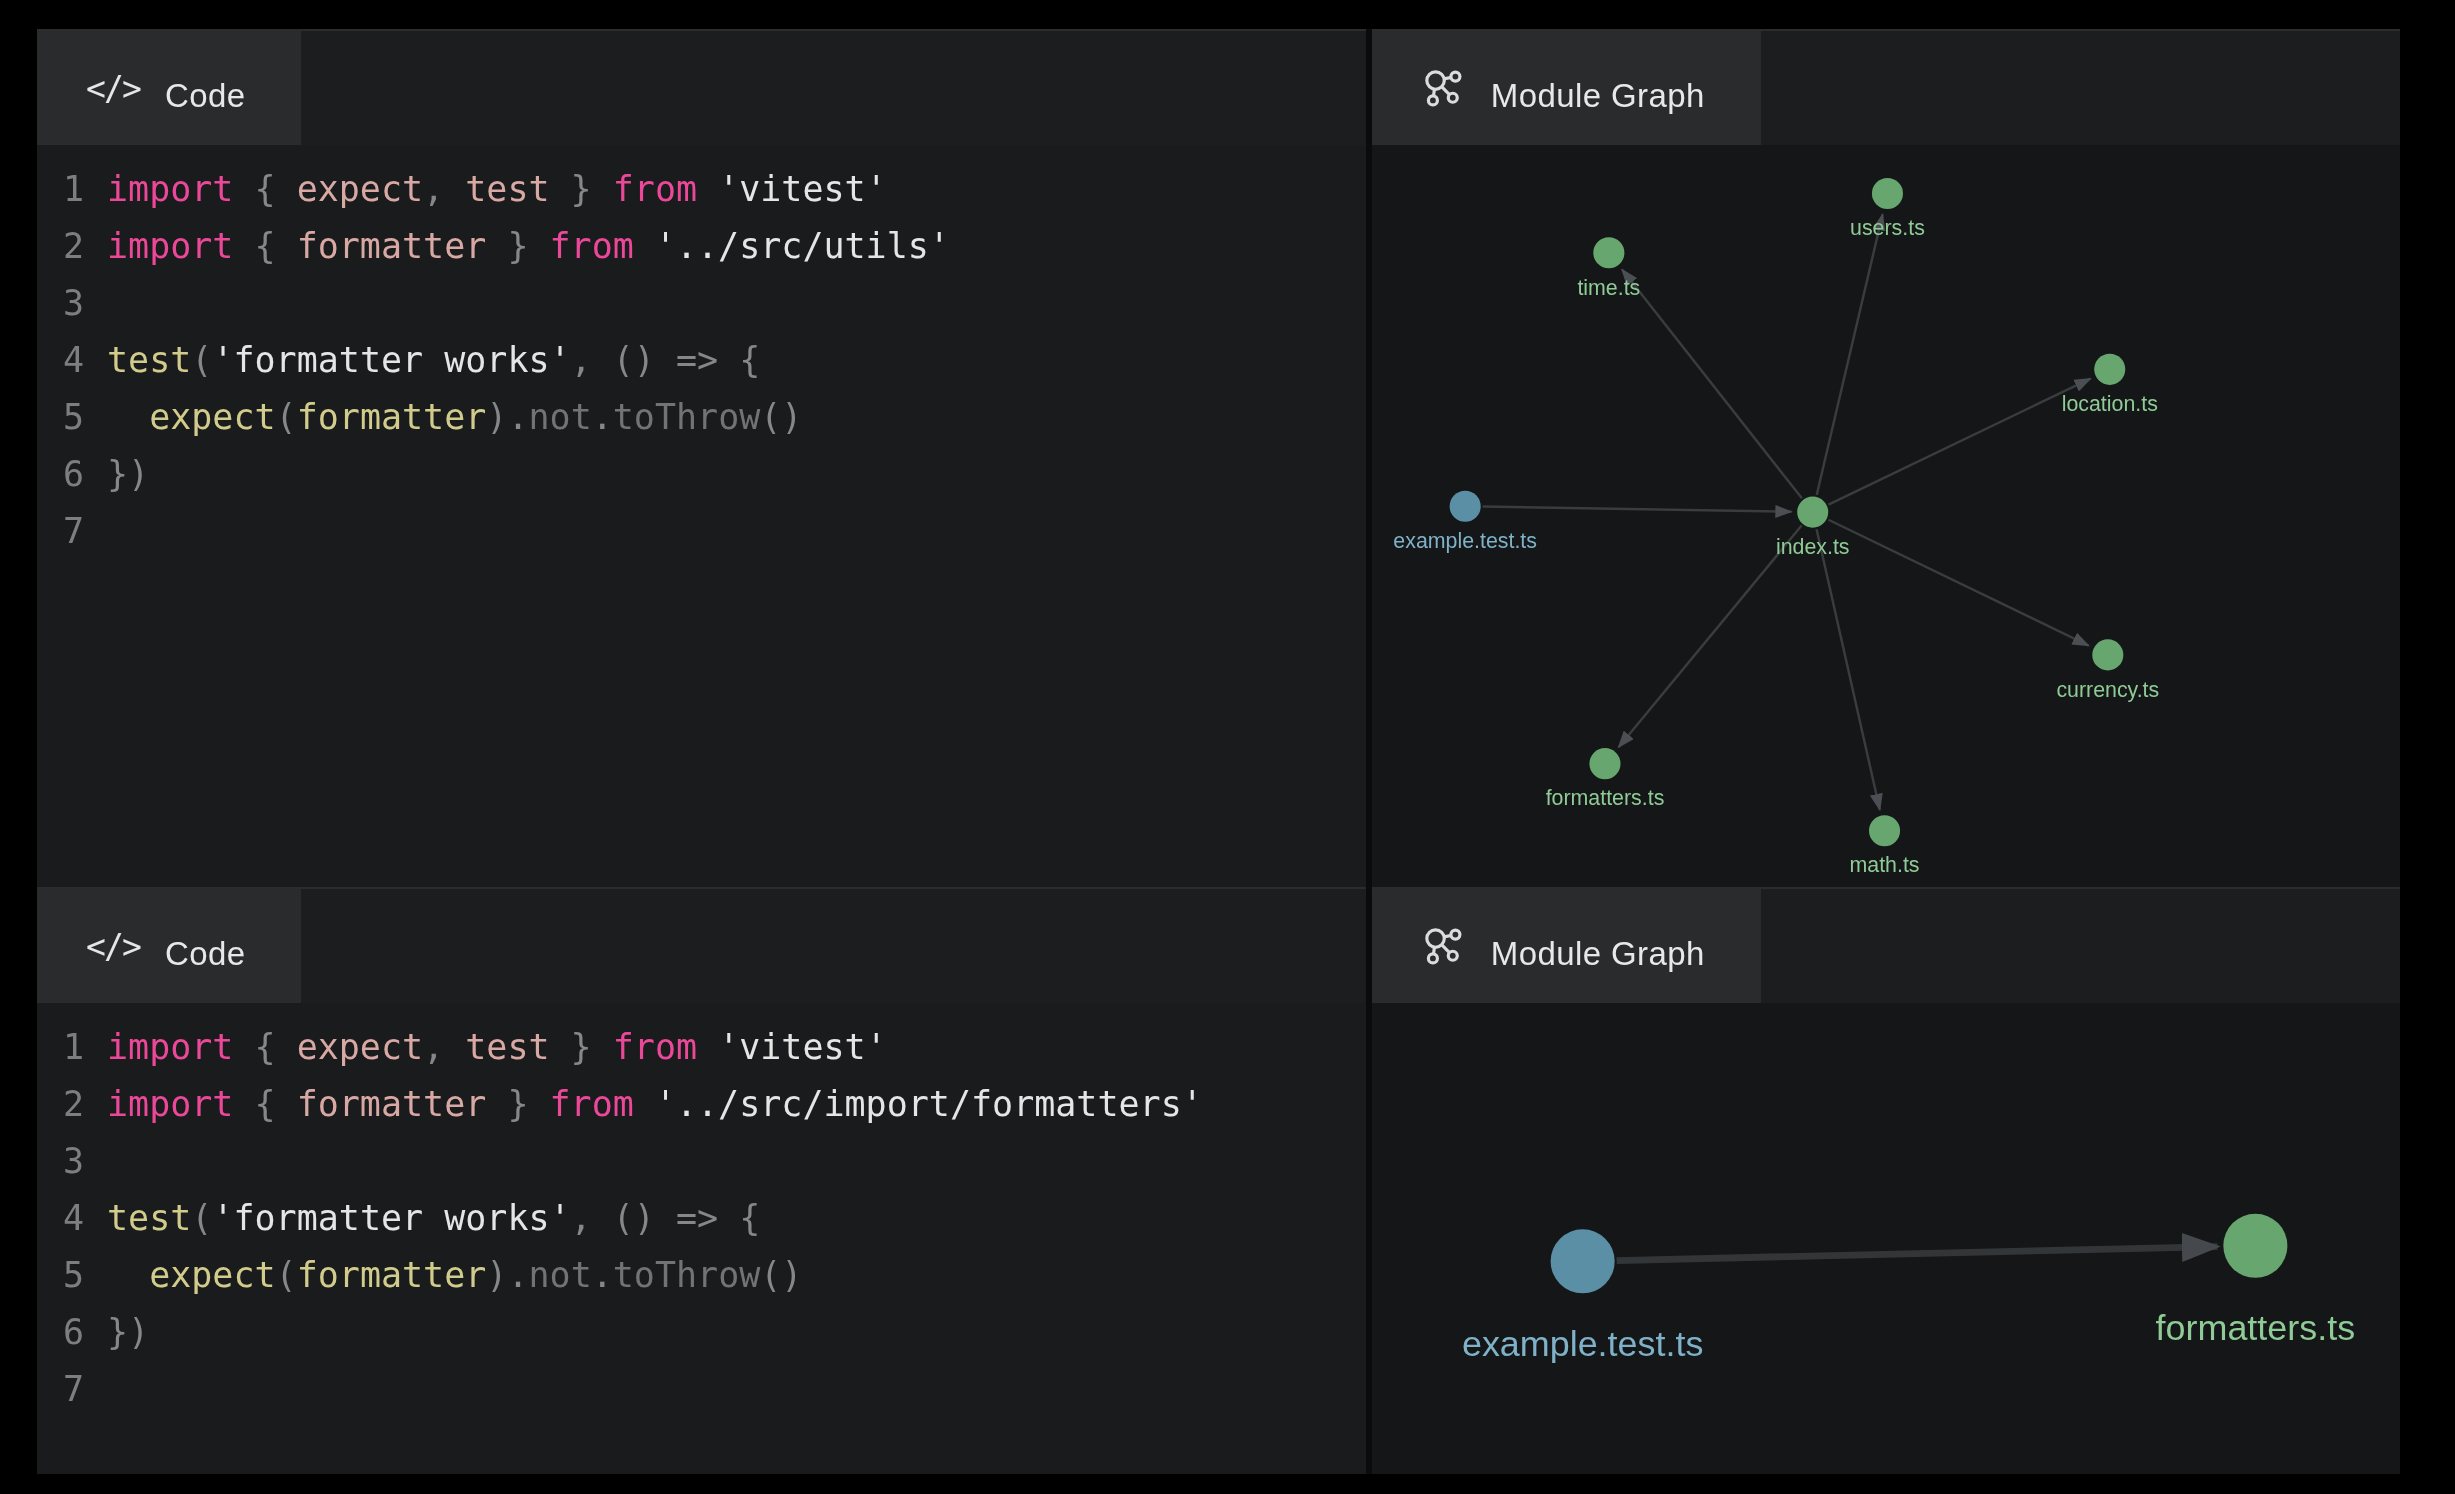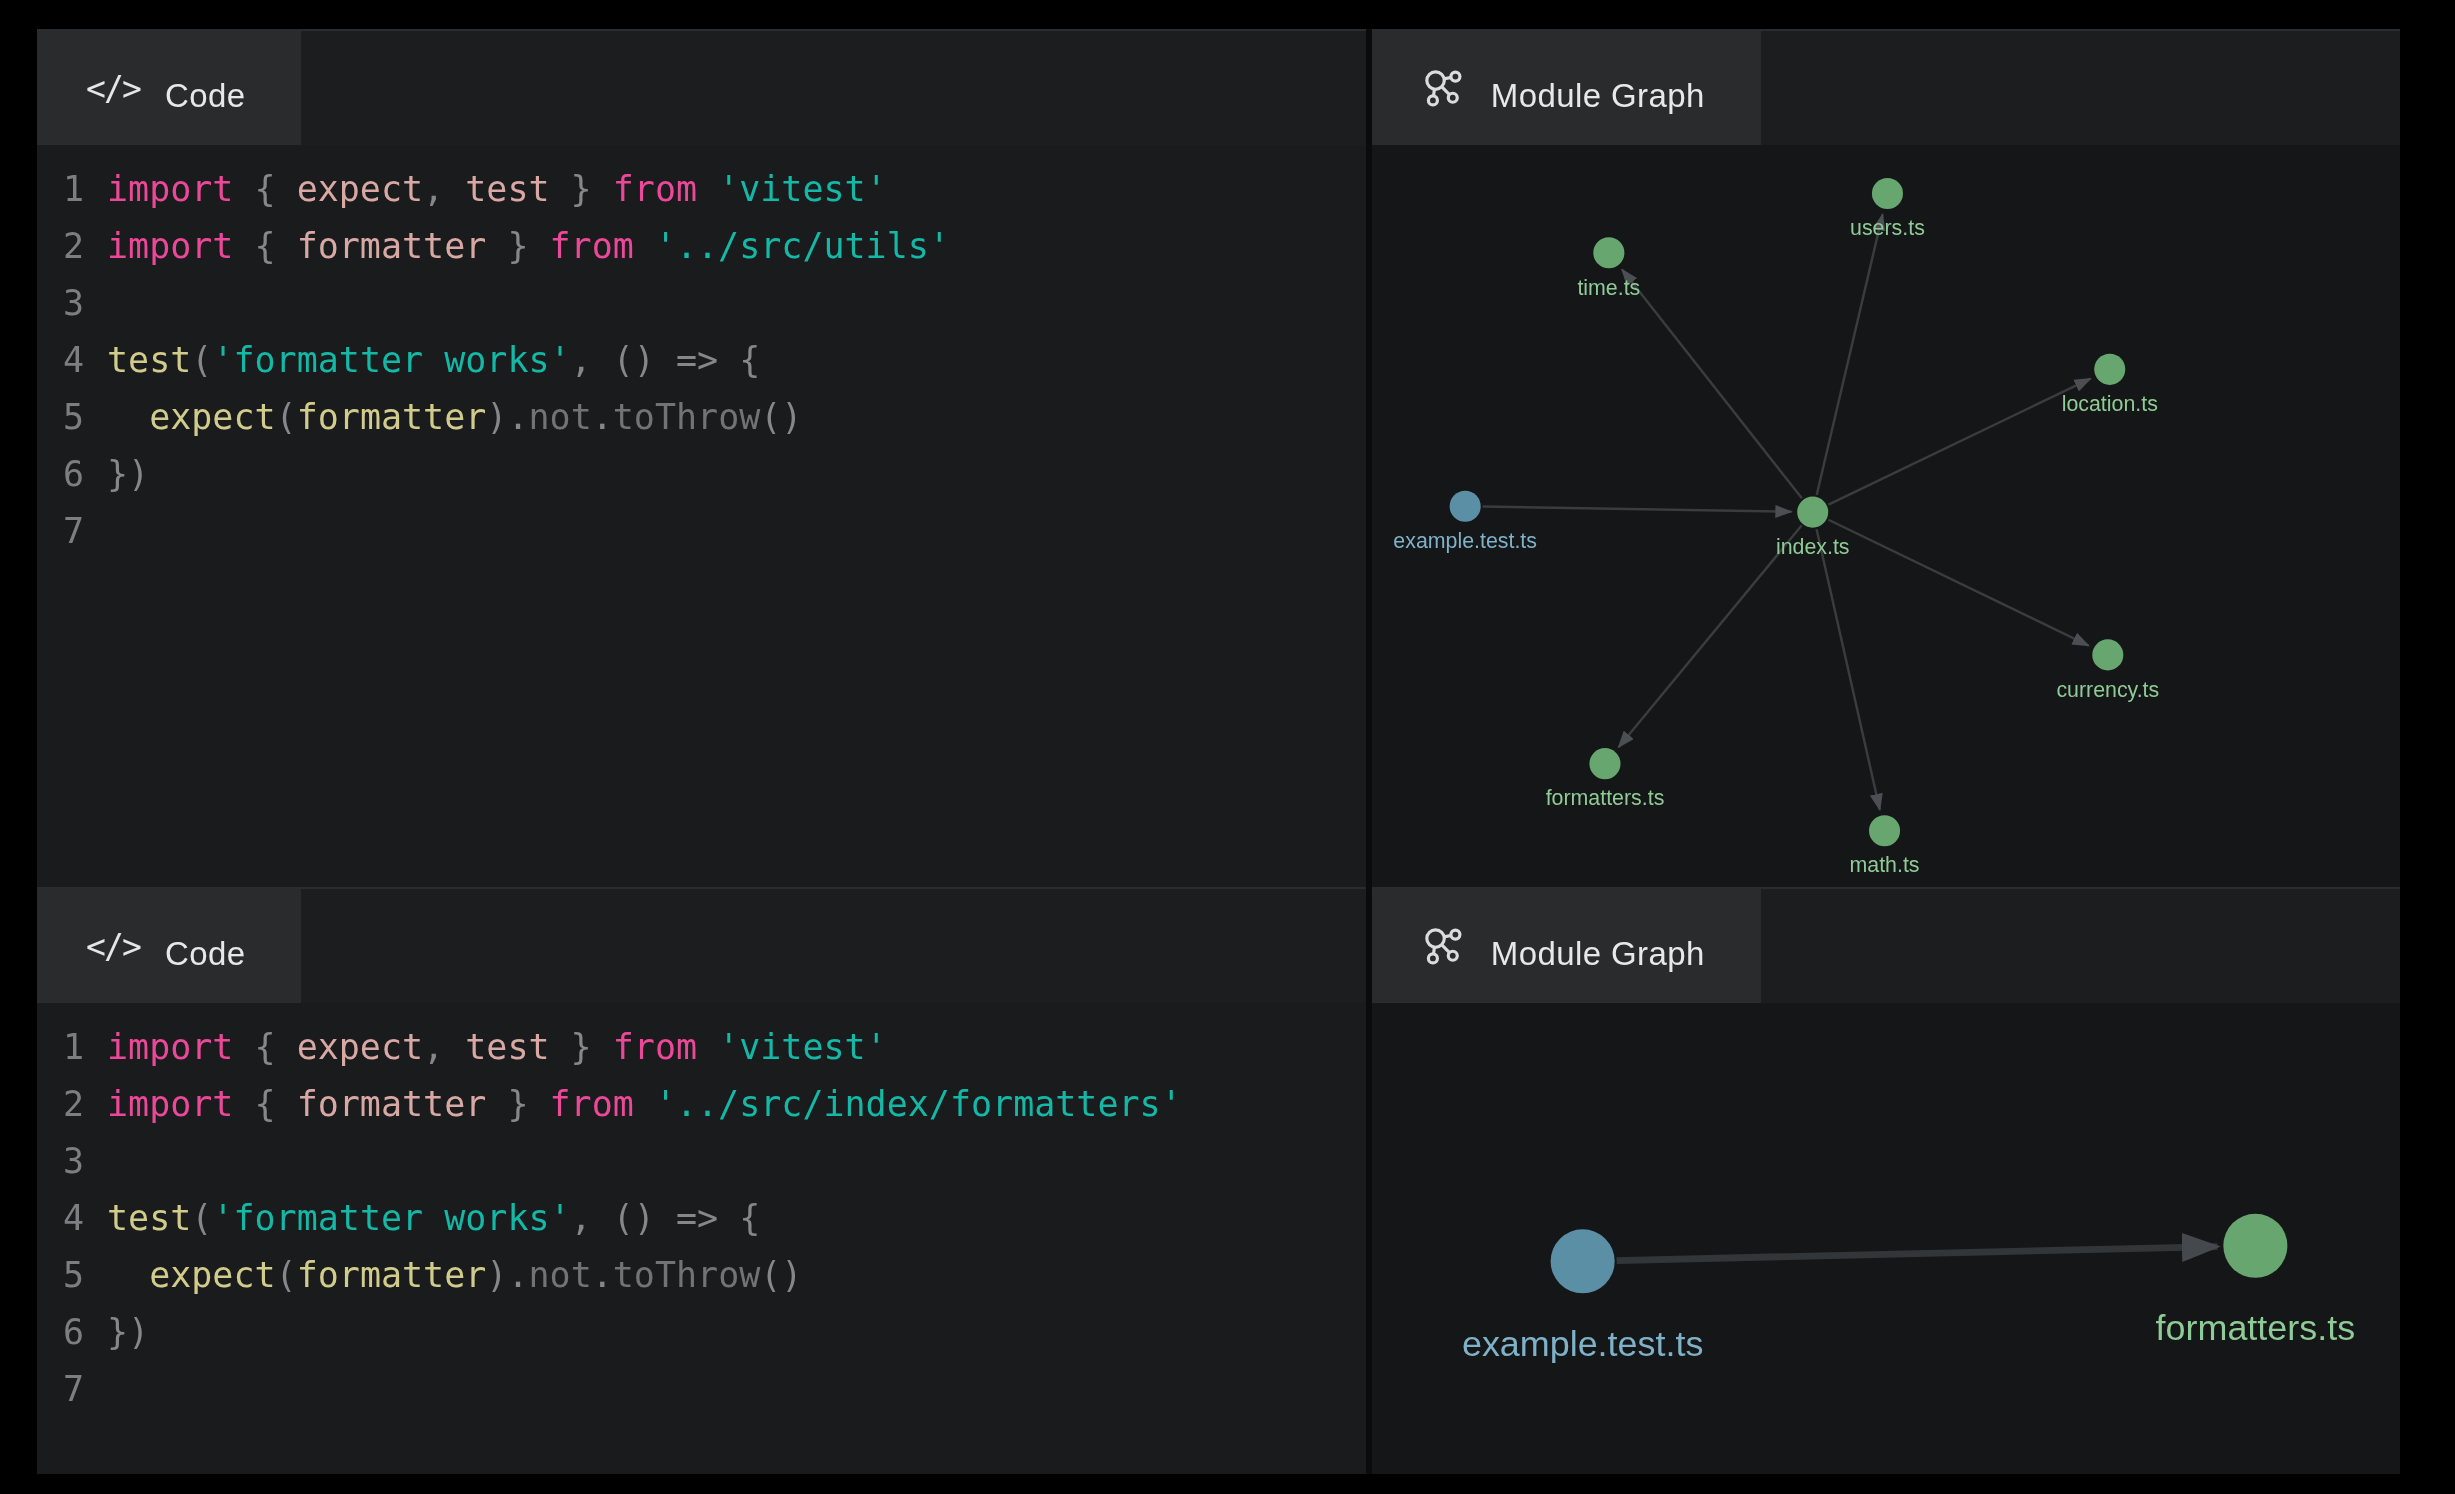--- a/index.html
+++ b/index.html
@@ -20,21 +20,21 @@
   .tab-label{letter-spacing:0.4px;white-space:nowrap;margin-top:15px;}
   .code-icon{font-family:"DejaVu Sans Mono",monospace;font-size:33px;color:#e6e6e6;letter-spacing:-1.9px;}
   .mg-icon{width:45px;height:45px;flex:none;}
   .code-body{flex:1;background:#1a1b1c;padding-top:15.5px;
              font-family:"DejaVu Sans Mono",monospace;font-size:35px;line-height:57px;}
   .code-line{display:flex;white-space:pre;}
   .ln{flex:none;width:47px;text-align:right;color:#7c7f82;margin-right:23px;user-select:none;}
   .t-k{color:#ec4899;}  
   .t-i{color:#d8a8a4;}  
   .t-p{color:#85888b;}  
-  .t-s{color:#14b8a6;}  
+  .t-s{color:#e5e5e5;}  
   .t-f{color:#d2cc8c;}  
   .t-m{color:#737373;}  
   .graph-body{flex:1;background:#151617;position:relative;}
   .graph-body svg{display:block;width:100%;height:100%;}
   .graph-label{font-family:"Liberation Sans",sans-serif;}
 </style>
 </head>
 <body>
 
 <div class="stage">
@@ -114,21 +114,21 @@
     <div class="row bottom">
       <section class="panel left">
         <div class="phead">
           <div class="tab">
             <span class="code-icon">&lt;/&gt;</span>
             <span class="tab-label">Code</span>
           </div>
         </div>
         <div class="code-body">
             <div class="code-line"><span class="ln">1</span><span class="t-k">import</span><span class="t-p"> { </span><span class="t-i">expect</span><span class="t-p">, </span><span class="t-i">test</span><span class="t-p"> } </span><span class="t-k">from</span><span class="t-p"> </span><span class="t-s">'vitest'</span></div>
-            <div class="code-line"><span class="ln">2</span><span class="t-k">import</span><span class="t-p"> { </span><span class="t-i">formatter</span><span class="t-p"> } </span><span class="t-k">from</span><span class="t-p"> </span><span class="t-s">'../src/index/formatters'</span></div>
+            <div class="code-line"><span class="ln">2</span><span class="t-k">import</span><span class="t-p"> { </span><span class="t-i">formatter</span><span class="t-p"> } </span><span class="t-k">from</span><span class="t-p"> </span><span class="t-s">'../src/import/formatters'</span></div>
             <div class="code-line"><span class="ln">3</span><span>&nbsp;</span></div>
             <div class="code-line"><span class="ln">4</span><span class="t-f">test</span><span class="t-p">(</span><span class="t-s">'formatter works'</span><span class="t-p">, () =&gt; {</span></div>
             <div class="code-line"><span class="ln">5</span><span class="t-p">  </span><span class="t-f">expect</span><span class="t-p">(</span><span class="t-f">formatter</span><span class="t-p">).</span><span class="t-m">not</span><span class="t-p">.</span><span class="t-m">toThrow</span><span class="t-p">()</span></div>
             <div class="code-line"><span class="ln">6</span><span class="t-p">})</span></div>
             <div class="code-line"><span class="ln">7</span><span>&nbsp;</span></div>
           </div>
       </section>
       <div class="vdiv"></div>
       <section class="panel right">
         <div class="phead">

